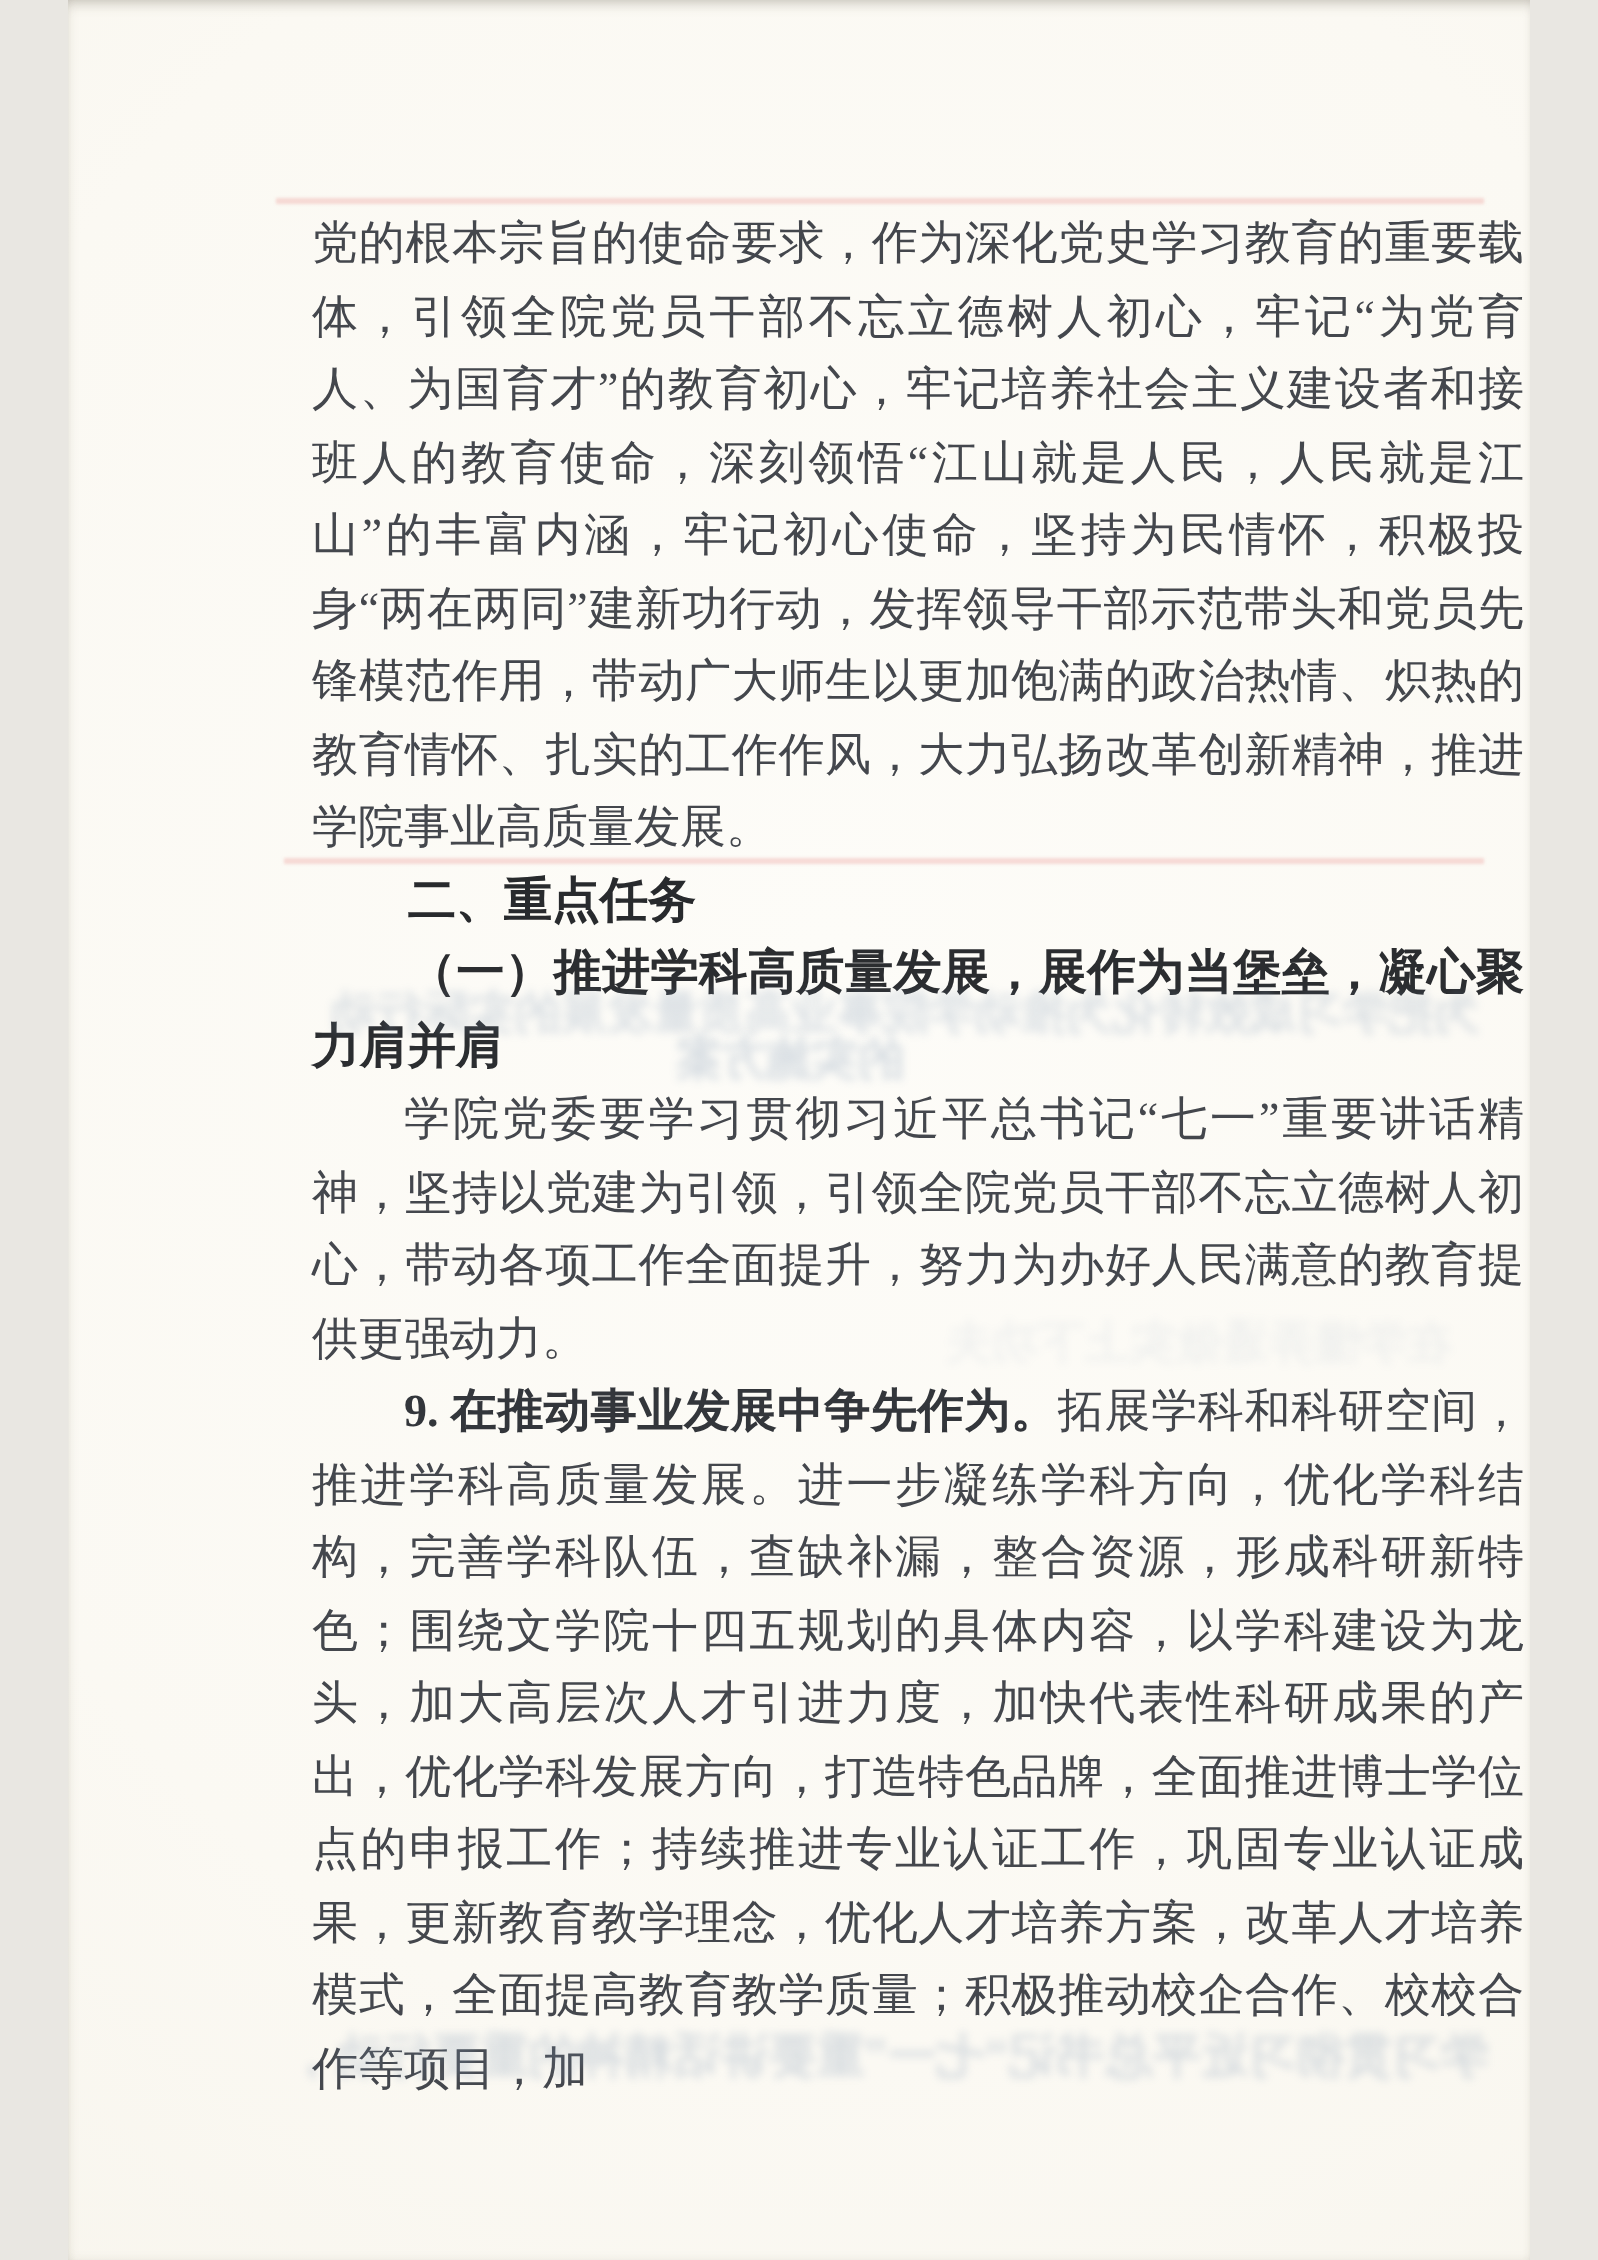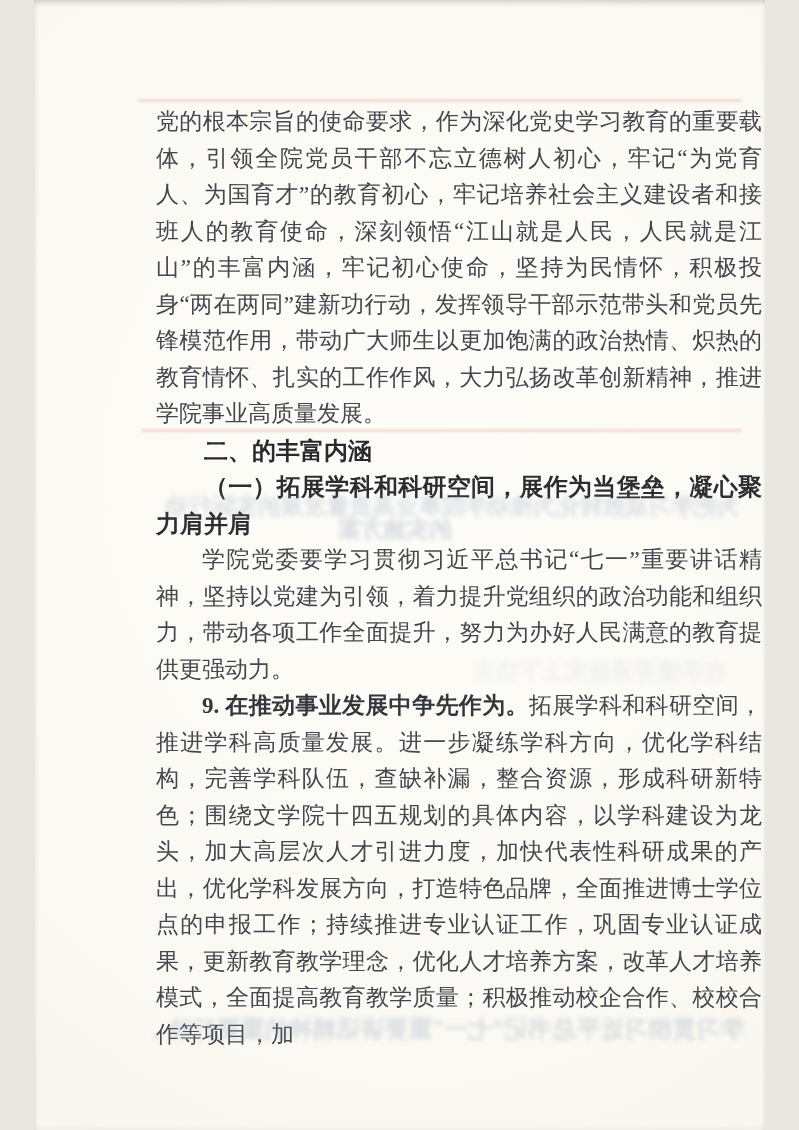--- a/index.html
+++ b/index.html
@@ -94,25 +94,25 @@
   .bleed-4 { left: 114px; top: 1016px; width: 596px; opacity: 0.28; font-size: 24px; }
 </style>
 </head>
 <body>
 
 <div class="page">
 
   <div class="content">
     <p class="para para-continued">党的根本宗旨的使命要求，作为深化党史学习教育的重要载体，引领全院党员干部不忘立德树人初心，牢记“为党育人、为国育才”的教育初心，牢记培养社会主义建设者和接班人的教育使命，深刻领悟“江山就是人民，人民就是江山”的丰富内涵，牢记初心使命，坚持为民情怀，积极投身“两在两同”建新功行动，发挥领导干部示范带头和党员先锋模范作用，带动广大师生以更加饱满的政治热情、炽热的教育情怀、扎实的工作作风，大力弘扬改革创新精神，推进学院事业高质量发展。</p>
 
-    <h2 class="sec-heading">二、的丰富内涵</h2>
+    <h2 class="sec-heading">二、重点任务</h2>
 
-    <h3 class="sub-heading">（一）拓展学科和科研空间，展作为当堡垒，凝心聚力肩并肩</h3>
+    <h3 class="sub-heading">（一）推进学科高质量发展，展作为当堡垒，凝心聚力肩并肩</h3>
 
-    <p class="para">学院党委要学习贯彻习近平总书记“七一”重要讲话精神，坚持以党建为引领，着力提升党组织的政治功能和组织力，带动各项工作全面提升，努力为办好人民满意的教育提供更强动力。</p>
+    <p class="para">学院党委要学习贯彻习近平总书记“七一”重要讲话精神，坚持以党建为引领，引领全院党员干部不忘立德树人初心，带动各项工作全面提升，努力为办好人民满意的教育提供更强动力。</p>
 
     <p class="para"><strong class="task-lead">9. 在推动事业发展中争先作为。</strong><span>拓展学科和科研空间，推进学科高质量发展。进一步凝练学科方向，优化学科结构，完善学科队伍，查缺补漏，整合资源，形成科研新特色；围绕文学院十四五规划的具体内容，以学科建设为龙头，加大高层次人才引进力度，加快代表性科研成果的产出，优化学科发展方向，打造特色品牌，全面推进博士学位点的申报工作；持续推进专业认证工作，巩固专业认证成果，更新教育教学理念，优化人才培养方案，改革人才培养模式，全面提高教育教学质量；积极推动校企合作、校校合作等项目，加</span></p>
   </div>
 
   <div class="pink-line pink-line-top"></div>
   <div class="pink-line pink-line-middle"></div>
 
   <div class="bleed bleed-1">为把学习成效转化为推动学院事业高质量发展的实际行动</div>
   <div class="bleed bleed-2">的实施方案</div>
   <div class="bleed bleed-3">在学懂弄通做实上下功夫</div>

